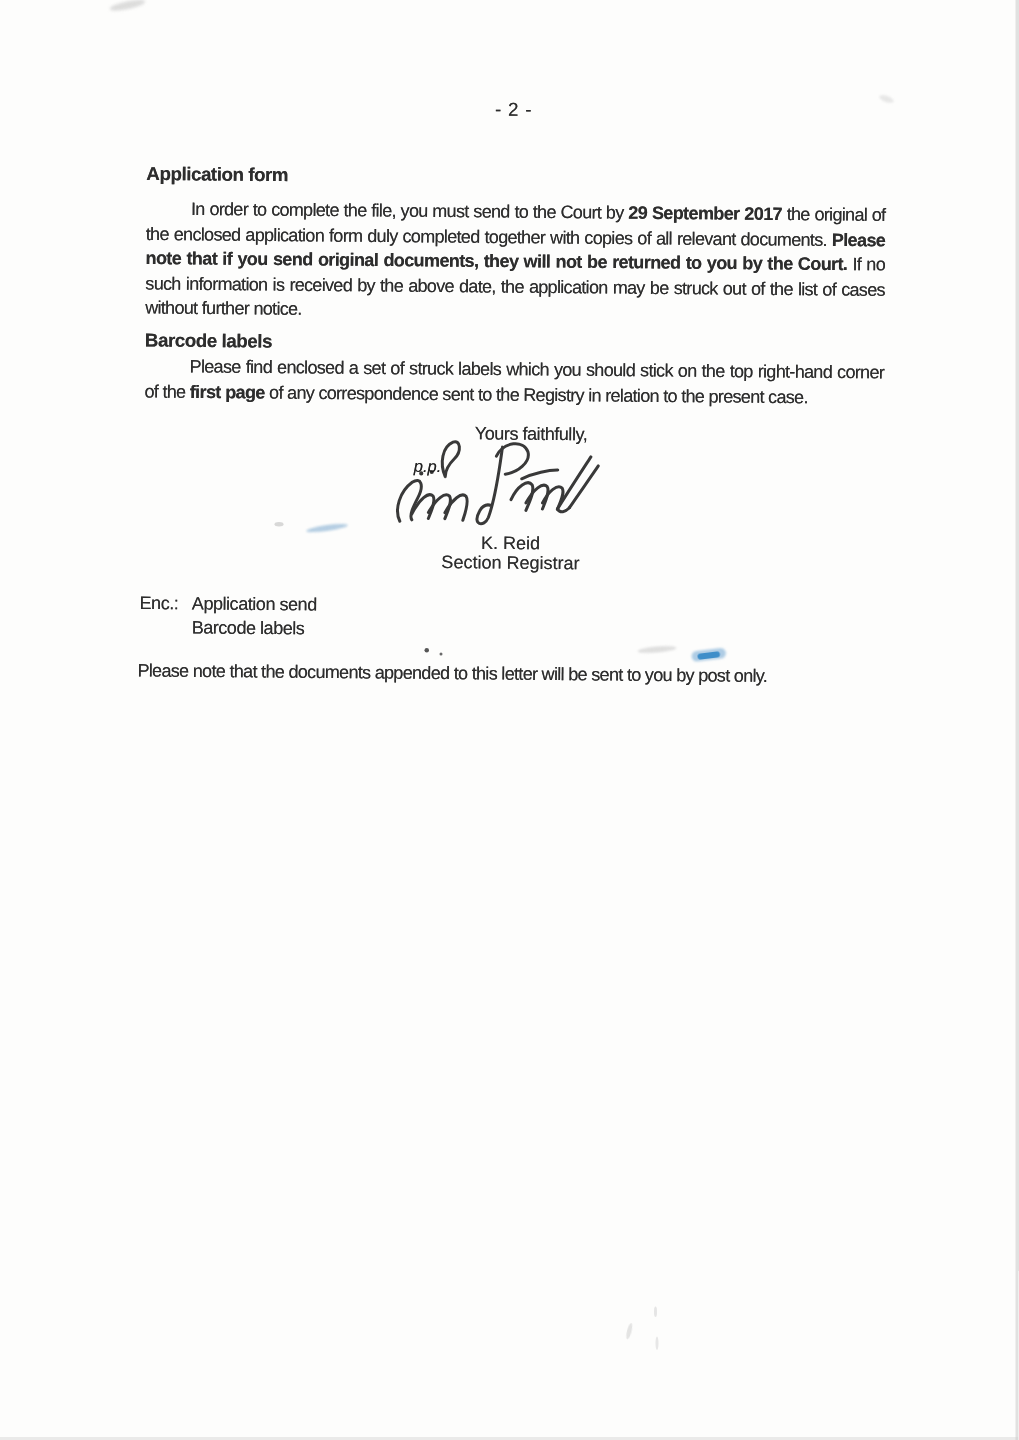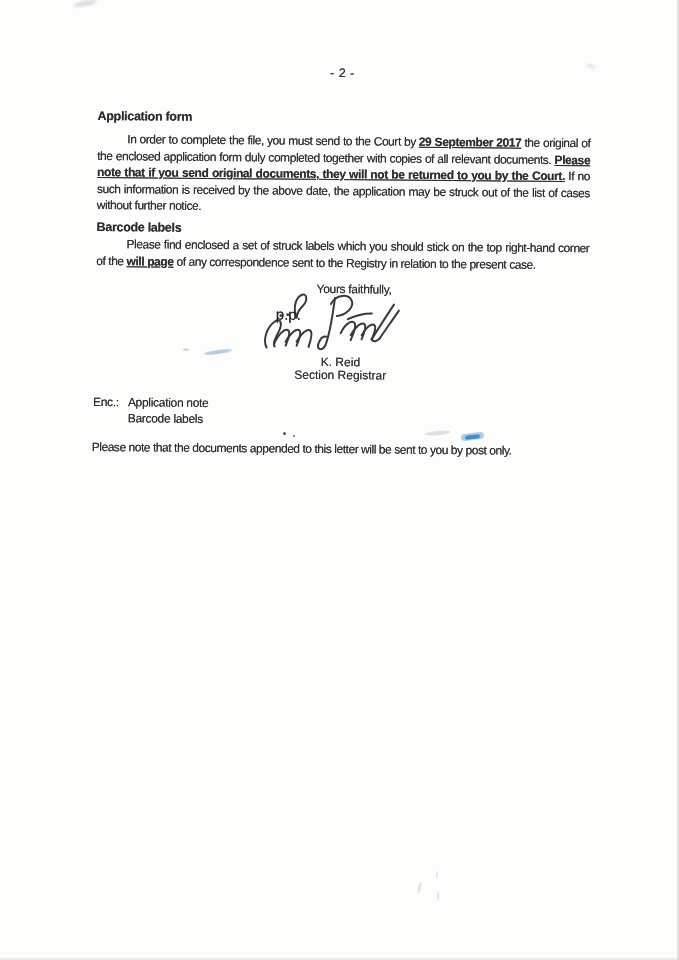--- a/index.html
+++ b/index.html
@@ -27,31 +27,31 @@
   }
   .h-app{top:109px;}
   .h-bar{top:220px;}
   .para{
     position:absolute;left:98px;width:493px;margin:0;
     font-size:12px;line-height:16.5px;letter-spacing:-0.45px;
     text-align:justify;text-indent:30px;
   }
   .p-app{top:131px;}
   .p-bar{top:236px;}
-  .para b{letter-spacing:-0.4px;text-decoration:underline;}
+  .para b{letter-spacing:-0.4px;}
   .valediction{
     position:absolute;left:98px;top:280px;width:516px;
     text-align:center;font-size:12px;letter-spacing:-0.3px;
   }
   .signature{
     position:absolute;left:262px;top:289px;width:150px;height:64px;
   }
   .signature .pp{
     position:absolute;left:16px;top:15px;
-    font-size:15px;letter-spacing:0;color:#222;
+    font-size:11px;letter-spacing:0;color:#222;font-style:italic;
   }
   .signature svg{position:absolute;inset:0;}
   .signer-name{
     position:absolute;left:98px;top:353px;width:490px;
     text-align:center;font-size:12px;
   }
   .signer-title{
     position:absolute;left:98px;top:366px;width:490px;
     text-align:center;font-size:12px;
   }
@@ -99,21 +99,21 @@
   <div class="scan">
 
     <div class="page-number">- 2 -</div>
 
     <div class="heading h-app">Application form</div>
 
     <p class="para p-app"><span>In order to complete the file, you must send to the Court by </span><b>29 September 2017</b><span> the original of the enclosed application form duly completed together with copies of all relevant documents. </span><b>Please note that if you send original documents, they will not be returned to you by the Court.</b><span> If no such information is received by the above date, the application may be struck out of the list of cases without further notice.</span></p>
 
     <div class="heading h-bar">Barcode labels</div>
 
-    <p class="para p-bar"><span>Please find enclosed a set of struck labels which you should stick on the top right-hand corner of the </span><b>will page</b><span> of any correspondence sent to the Registry in relation to the present case.</span></p>
+    <p class="para p-bar"><span>Please find enclosed a set of struck labels which you should stick on the top right-hand corner of the </span><b>first page</b><span> of any correspondence sent to the Registry in relation to the present case.</span></p>
 
     <div class="valediction">Yours faithfully,</div>
 
     <div class="signature">
       <span class="pp">p.p.</span>
       <svg width="150" height="64" viewBox="0 0 150 64" fill="none" stroke="#1f1f1f" stroke-width="2" stroke-linecap="round" opacity="0.88">
 
         <path d="M 37,27 C 33,18 35,7 42,4 C 47,2 48,10 43,15 C 40,18 37,22 37,27"></path>
 
         <path d="M 7,57 C 3,49 7,37 15,31 C 21,27 23,33 19,41 C 16,47 13,53 15,56"></path>
@@ -134,21 +134,21 @@
         <path d="M 120,47 C 126,38 133,28 139,19"></path>
       </svg>
     </div>
 
     <div class="signer-name">K. Reid</div>
     <div class="signer-title">Section Registrar</div>
 
     <div class="enclosures">
       <span>Enc.:</span>
       <div>
-        <div>Application note</div>
+        <div>Application send</div>
         <div>Barcode labels</div>
       </div>
     </div>
 
     <div class="footer-note">Please note that the documents appended to this letter will be sent to you by post only.</div>
 
   </div>
 
   <div class="artifact a-topleft"></div>
   <div class="artifact a-gray-mid"></div>

